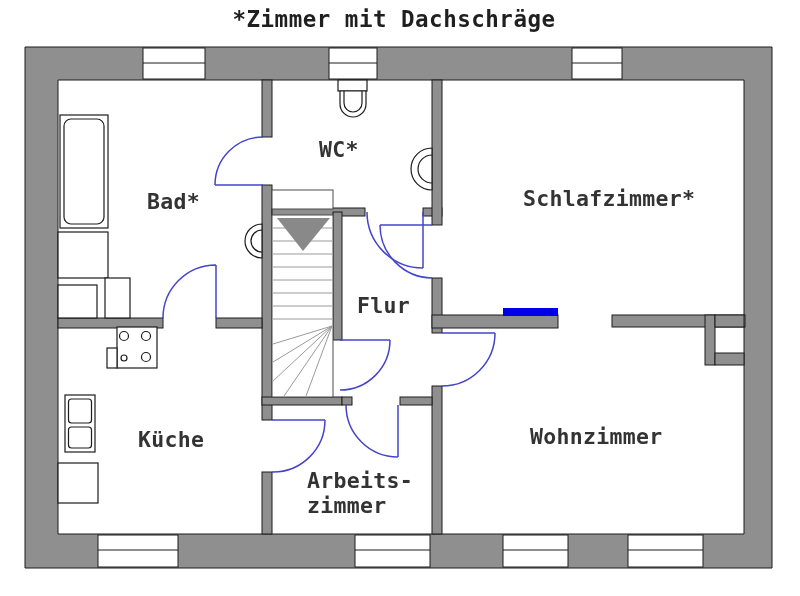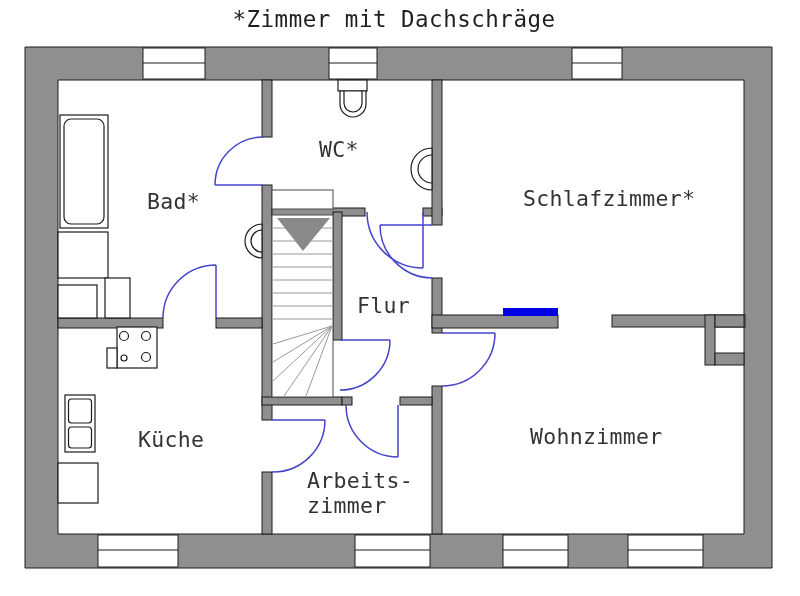--- a/index.html
+++ b/index.html
@@ -1,17 +1,17 @@
 <!DOCTYPE html>
 <html><head>
 <meta charset="utf-8">
 <style>
   html,body{margin:0;padding:0;background:#ffffff;}
   .stage{position:relative;width:800px;height:596px;background:#ffffff;overflow:hidden;
-         font-family:"DejaVu Sans Mono","Liberation Mono",monospace;}
+         font-family:"DejaVu Sans Mono","Liberation Mono",monospace;font-weight:bold;}
   .stage svg{position:absolute;left:0;top:0;}
   text{font-family:"DejaVu Sans Mono","Liberation Mono",monospace;}
   .room-label{letter-spacing:0.3px;}
   .title-text{letter-spacing:0.5px;}
 </style>
 </head>
 <body>
 
 <div class="stage">
 <svg width="800" height="596" viewBox="0 0 800 596">

